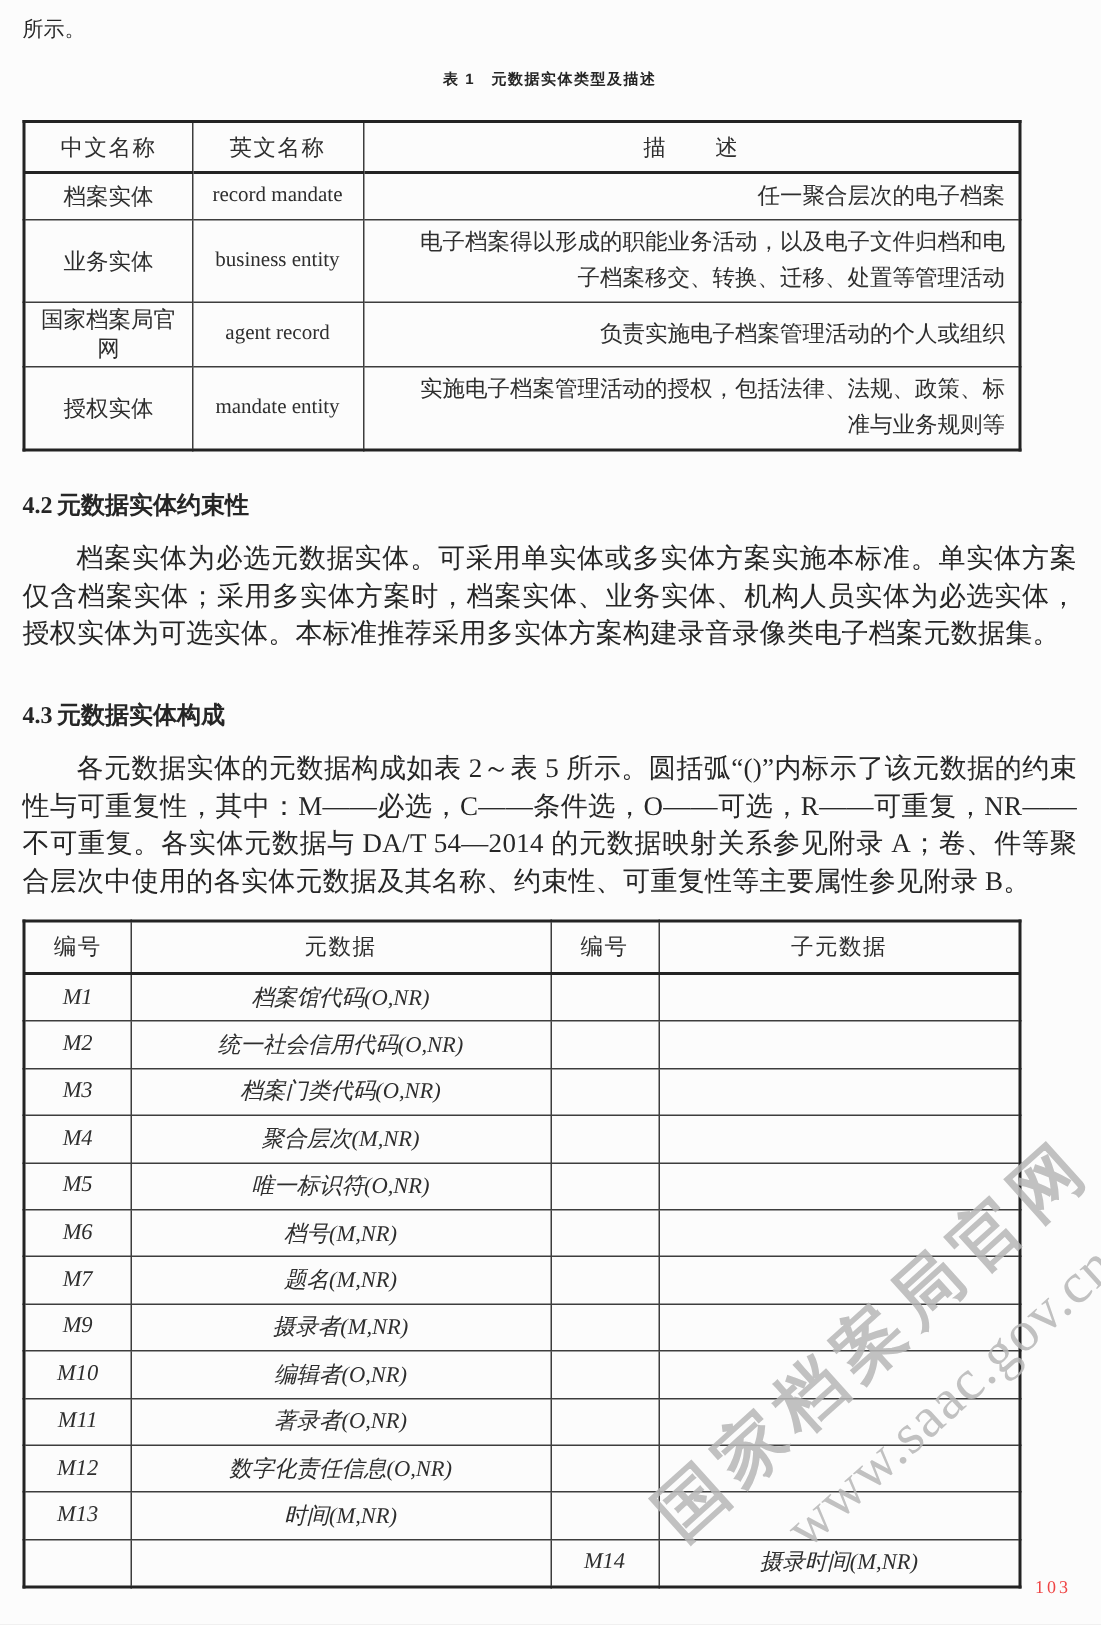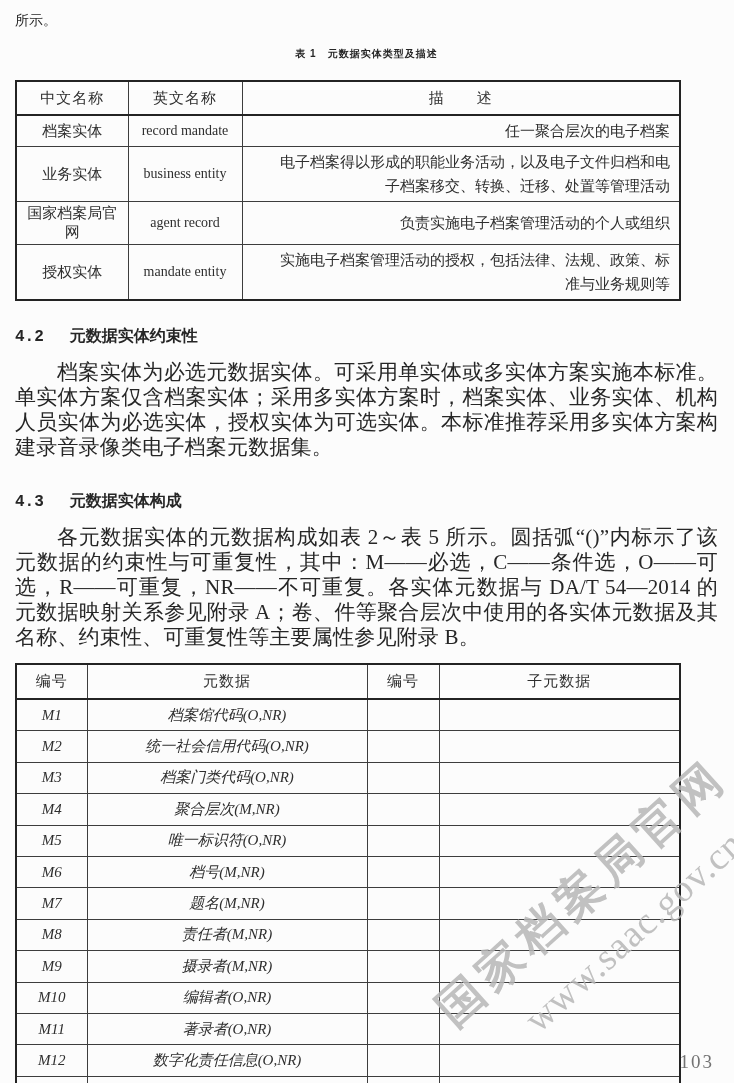--- a/index.html
+++ b/index.html
@@ -47,30 +47,30 @@
   .t1 .c-desc{
     text-align:right;
     text-indent:1em;
     padding:3px 9px;
     line-height:24px;
   }
   .t2 thead th{height:29px;letter-spacing:1px;}
   .t2 tbody td{height:26.4px;font-style:italic;}
   .sec-head{
     display:flex;
-    gap:26px;
+    gap:3px;
     margin:26px 0 0;
-    font-family:Liberation Mono, monospace;
+    font-family:Liberation Serif, serif;
     font-weight:bold;
     font-size:16px;
     line-height:21px;
   }
   .para{
     margin:12px 0 0;
-    font-size:21px;
+    font-size:18px;
     line-height:25px;
     text-align:justify;
     text-indent:2em;
     letter-spacing:0.2px;
   }
   .h43{margin-top:32px;}
   .cap2{margin-top:18px;}
   .watermark{
     position:absolute;
     left:370px;top:855px;
@@ -94,23 +94,23 @@
     font-size:38px;
     letter-spacing:1px;
     margin-top:10px;
     margin-left:26px;
     white-space:nowrap;
     font-family:"Liberation Serif","DejaVu Serif",serif;
   }
   .pageno{
     position:absolute;
     right:20px;top:1051px;
-    font-size:19px;
+    font-size:12px;
     letter-spacing:2px;
-    color:#737373;
+    color:#ef4444;
   }
 </style>
 </head>
 <body>
 
 <div class="page">
   <div class="content">
 
     <p class="frag">所示。</p>
 
@@ -218,26 +218,20 @@
             <td></td>
             <td></td>
           </tr>
           <tr>
             <td>M7</td>
             <td>题名(M,NR)</td>
             <td></td>
             <td></td>
           </tr>
           <tr>
-            <td>M8</td>
-            <td>责任者(M,NR)</td>
-            <td></td>
-            <td></td>
-          </tr>
-          <tr>
             <td>M9</td>
             <td>摄录者(M,NR)</td>
             <td></td>
             <td></td>
           </tr>
           <tr>
             <td>M10</td>
             <td>编辑者(O,NR)</td>
             <td></td>
             <td></td>

